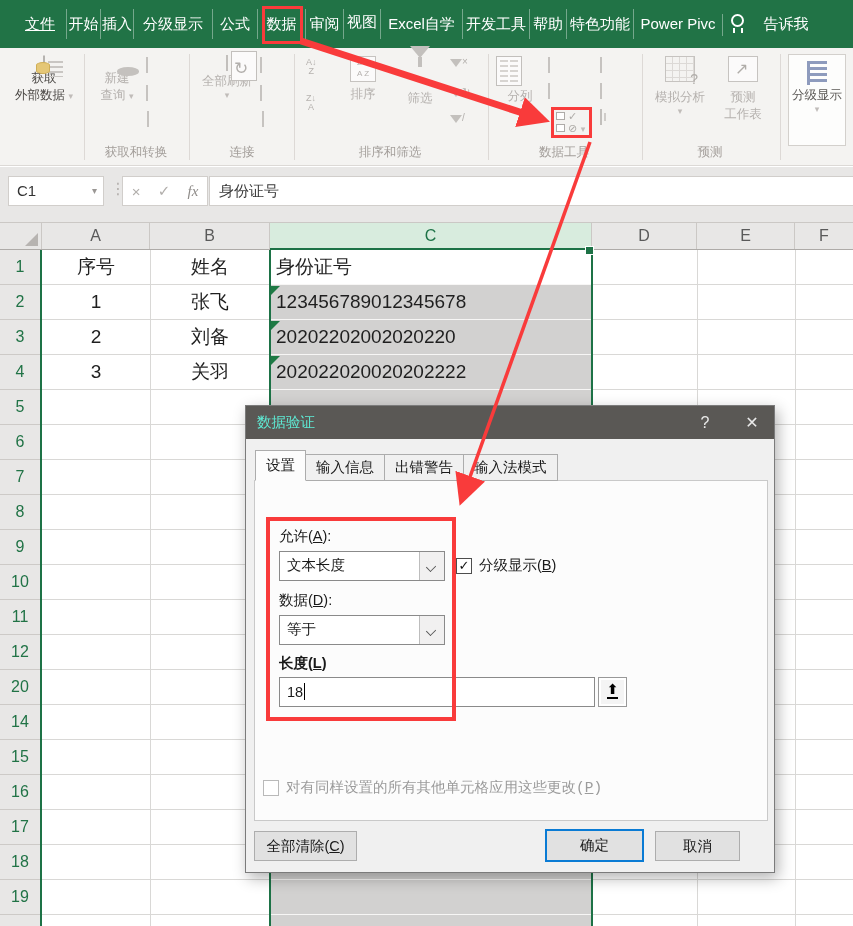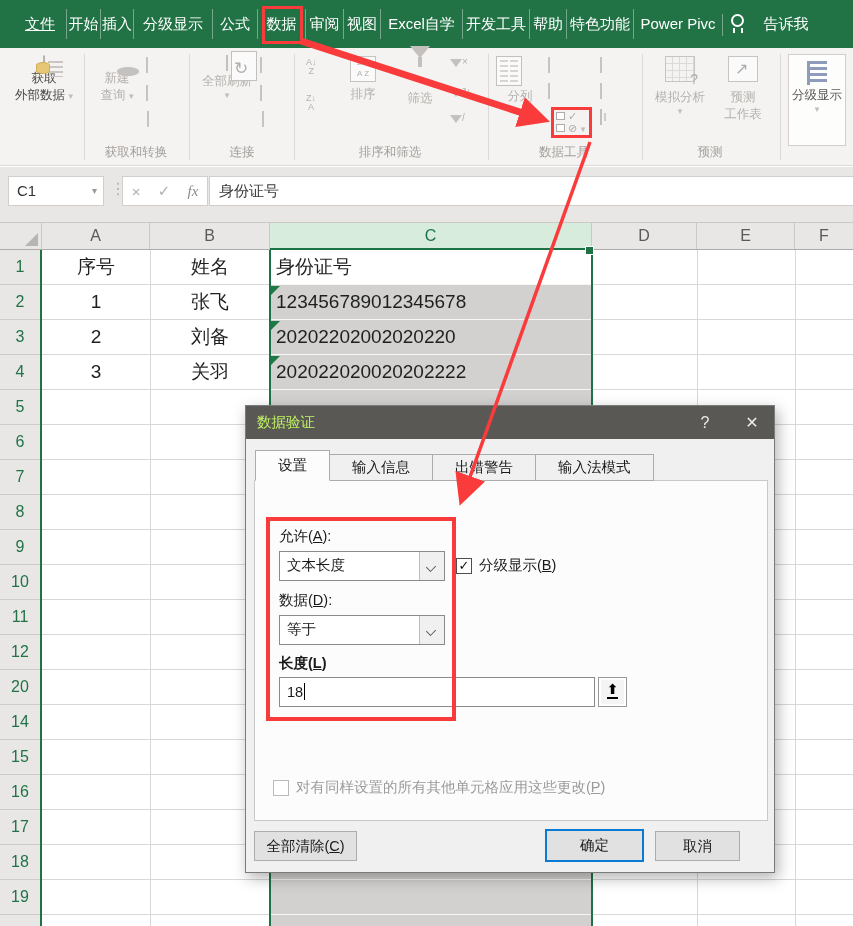--- a/index.html
+++ b/index.html
@@ -109,27 +109,27 @@
   .handle { position:absolute; left:543px; top:-4px; width:9px; height:9px; background:#1d7246;
             border:1px solid #fff; z-index:6; }
   .cellt { position:absolute; height:35px; line-height:34px; font-size:19px; color:#1f1f1f; z-index:3; }
   .cellt.center { text-align:center; }
   .tri { position:absolute; width:0; height:0; border-right:9px solid transparent;
          border-top:9px solid #1e7a44; z-index:4; }
 
   
   #dlg { position:absolute; left:245px; top:405px; width:530px; height:468px; background:#f0f0f0;
          border:1px solid #7b7b7b; box-shadow:3px 5px 14px rgba(0,0,0,.30); z-index:20; font-size:14.5px; color:#1a1a1a; }
-  #dlg-title { position:absolute; left:0; top:0; right:0; height:33px; background:#5a5855; color:#bef264;
+  #dlg-title { position:absolute; left:0; top:0; right:0; height:33px; background:#5a5855; color:#5eead4;
                line-height:33px; padding-left:11px; font-size:14.5px; }
   .tbtn { position:absolute; top:0; width:44px; height:33px; text-align:center; line-height:33px;
           color:#e9e9e9; font-size:16px; }
   #dlg-tabs { position:absolute; left:9px; top:44px; display:flex; align-items:flex-end; height:31px; z-index:3; }
   .dtab { border:1px solid #acacac; background:#f0f0f0; height:27px; line-height:25px;
-          padding:0 22px; margin-right:-1px; }
+          padding:0 10px; margin-right:-1px; }
   .dtab.active { background:#fcfcfc; height:31px; line-height:29px; border-bottom:1px solid #fcfcfc; position:relative; z-index:4; }
   #dlg-page { position:absolute; left:8px; top:74px; width:514px; height:341px; background:#fcfcfc;
               border:1px solid #c9c9c9; }
   #vc-row { position:absolute; left:17px; top:16px; width:480px; display:flex; align-items:center; gap:8px; }
   #vc-row .rule { flex:1; height:1px; background:#dadada; }
   .flabel { position:absolute; font-size:14.5px; }
   .flabel u, .cbx u, .btn u { text-decoration:underline; }
   .combo { position:absolute; width:166px; height:30px; background:#fff; border:1px solid #8a8a8a; }
   .combo .cv { position:absolute; left:7px; top:4px; font-size:14.5px; }
   .combo .cbtn { position:absolute; right:0; top:0; width:25px; height:28px; background:#f1f0f0;
@@ -161,21 +161,21 @@
 <div id="app">
 
   <div id="menubar">
     <div class="mtab first" style="left:14px;width:52px;text-decoration:underline;">文件</div>
     <div class="mtab" style="left:66px;width:34px;">开始</div>
     <div class="mtab" style="left:100px;width:33px;">插入</div>
     <div class="mtab" style="left:133px;width:79px;">分级显示</div>
     <div class="mtab" style="left:212px;width:45px;">公式</div>
     <div class="mtab" style="left:257px;width:48px;">数据</div>
     <div class="mtab" style="left:305px;width:38px;">审阅</div>
-    <div class="mtab" style="left:343px;width:37px;">视图</div>
+    <div class="mtab" style="left:343px;width:37px;font-family:Liberation Mono, monospace;">视图</div>
     <div class="mtab" style="left:380px;width:82px;">Excel自学成</div>
     <div class="mtab" style="left:462px;width:67px;">开发工具</div>
     <div class="mtab" style="left:529px;width:37px;">帮助</div>
     <div class="mtab" style="left:566px;width:67px;">特色功能</div>
     <div class="mtab" style="left:633px;width:89px;">Power Pivc</div>
     <div class="bulb" style="left:722px;">
         <i></i>
       </div>
     <div class="mtab first" style="left:752px;width:68px;">告诉我</div>
     <div class="redbox" style="left:262px;top:6px;width:41px;height:38px;"></div>
@@ -392,21 +392,21 @@
       <span class="cv">等于</span>
       <span class="cbtn">
           <i></i>
         </span>
     </div>
 
     <div class="flabel" style="left:33px;top:248px;font-weight:bold;"><span>长度(</span><u>L</u><span>)</span></div>
     <div id="leninput"><span>18</span><span class="caret"></span></div>
     <div id="collapse"><span class="up">⬆</span></div>
 
-    <div class="cbx disabled" style="left:27px;top:372px;">
+    <div class="cbx disabled" style="left:17px;top:372px;font-family:Liberation Mono, monospace;">
       <span class="box"></span>
       <span><span>对有同样设置的所有其他单元格应用这些更改(</span><u>P</u><span>)</span></span>
     </div>
 
     <div class="btn" style="left:8px;top:425px;width:103px;height:30px;line-height:28px;"><span>全部清除(</span><u>C</u><span>)</span></div>
     <div class="btn primary" style="left:299px;top:423px;width:99px;height:33px;line-height:29px;">确定</div>
     <div class="btn" style="left:409px;top:425px;width:85px;height:30px;line-height:28px;">取消</div>
 
     <div class="redbox" style="left:20px;top:111px;width:190px;height:204px;border-width:4px;"></div>
   </div>

